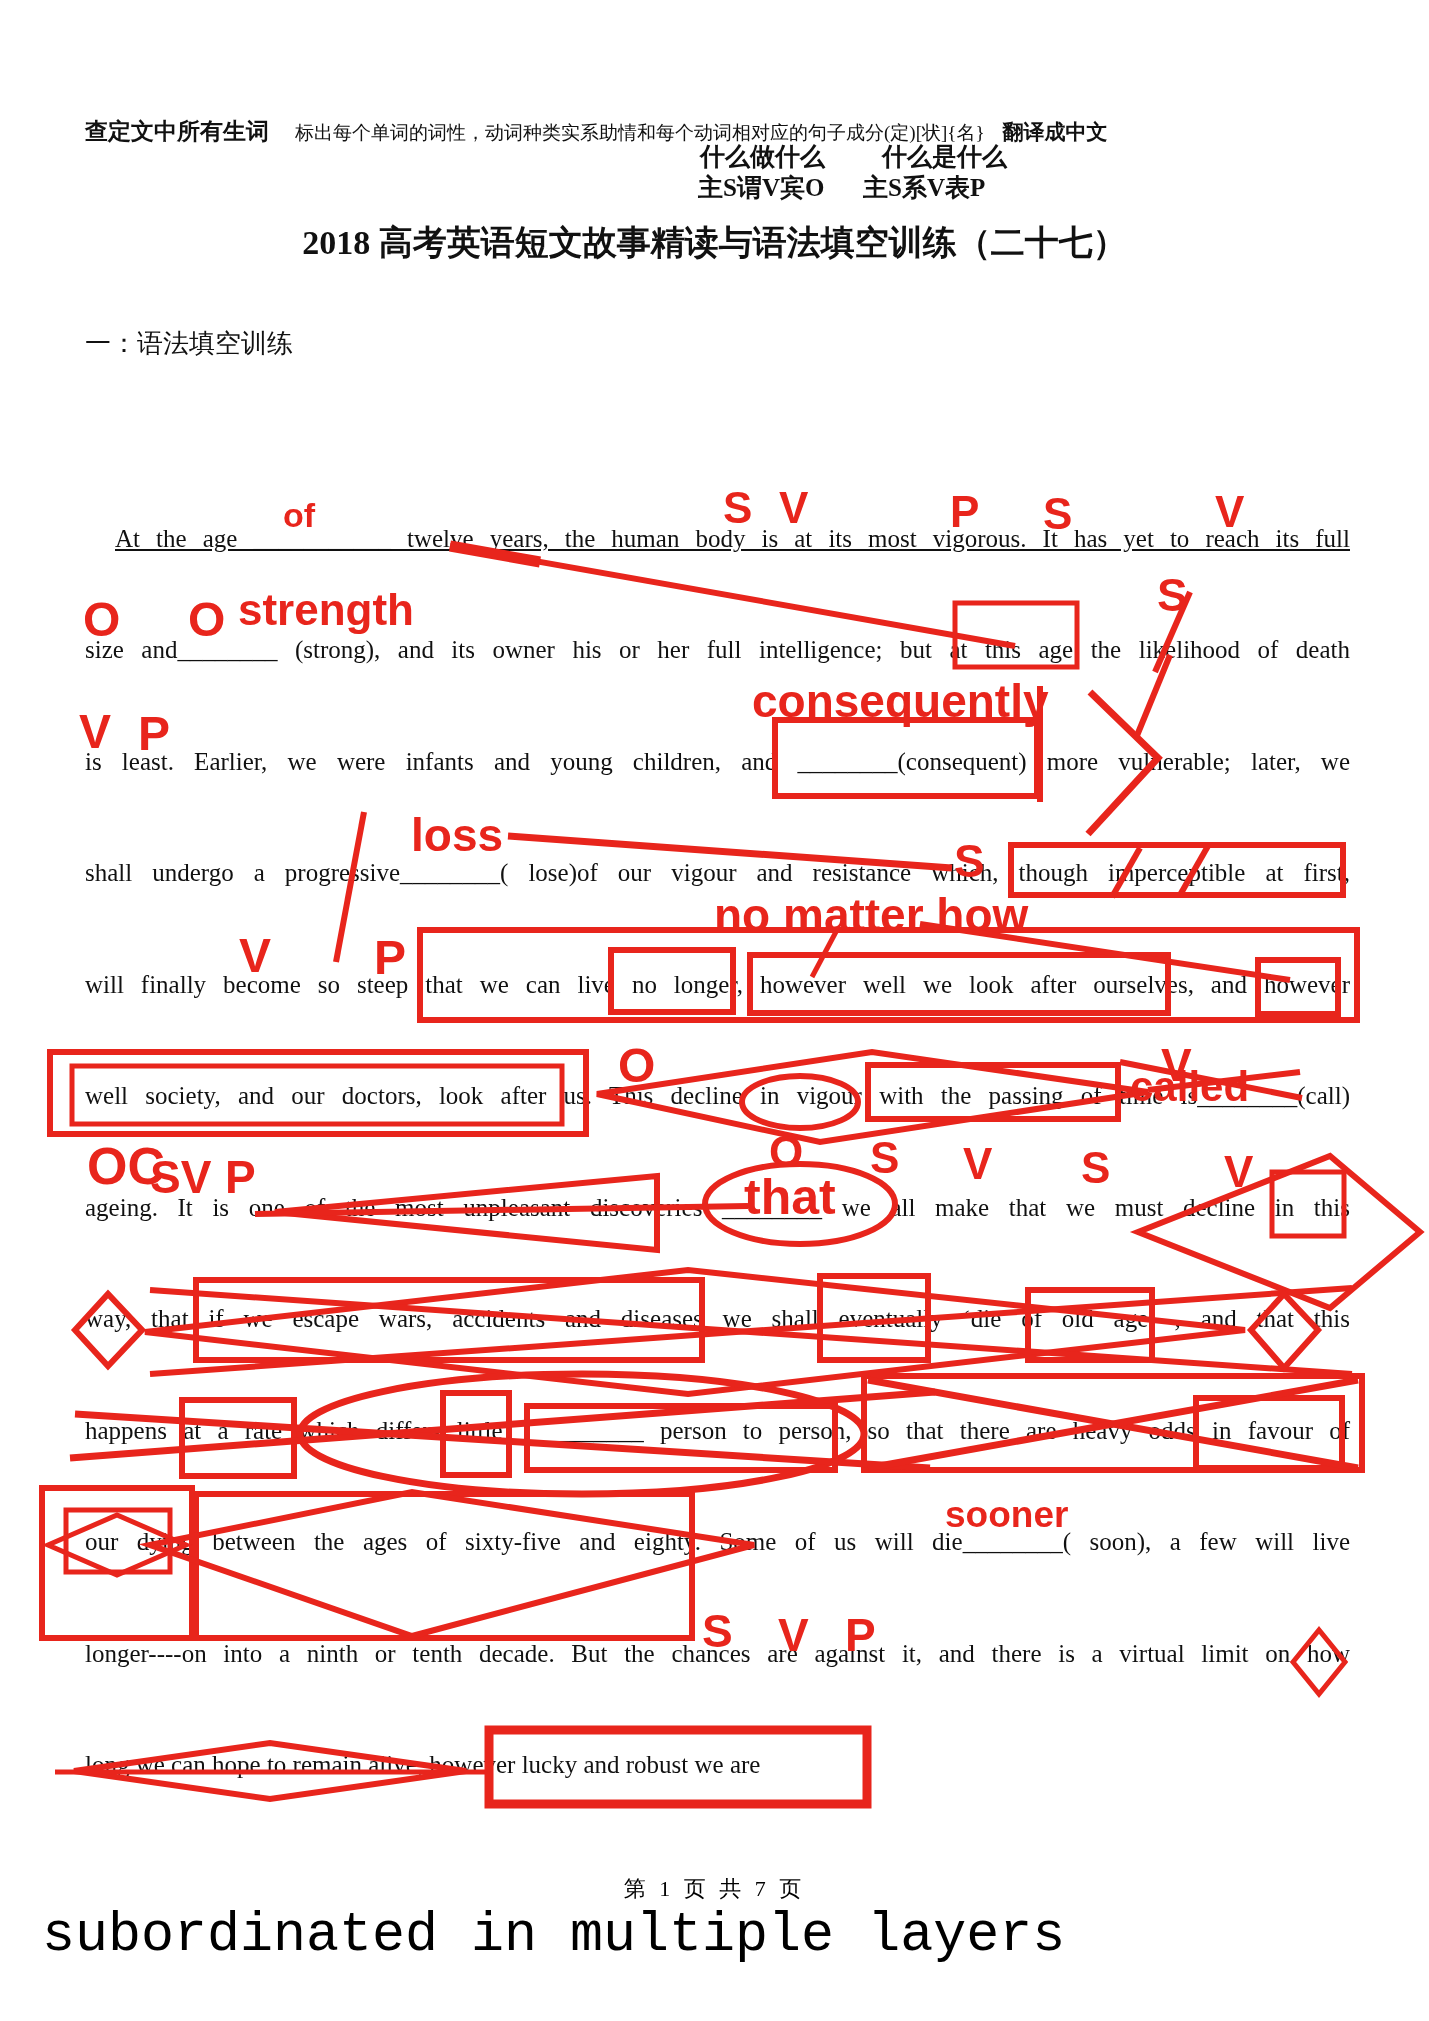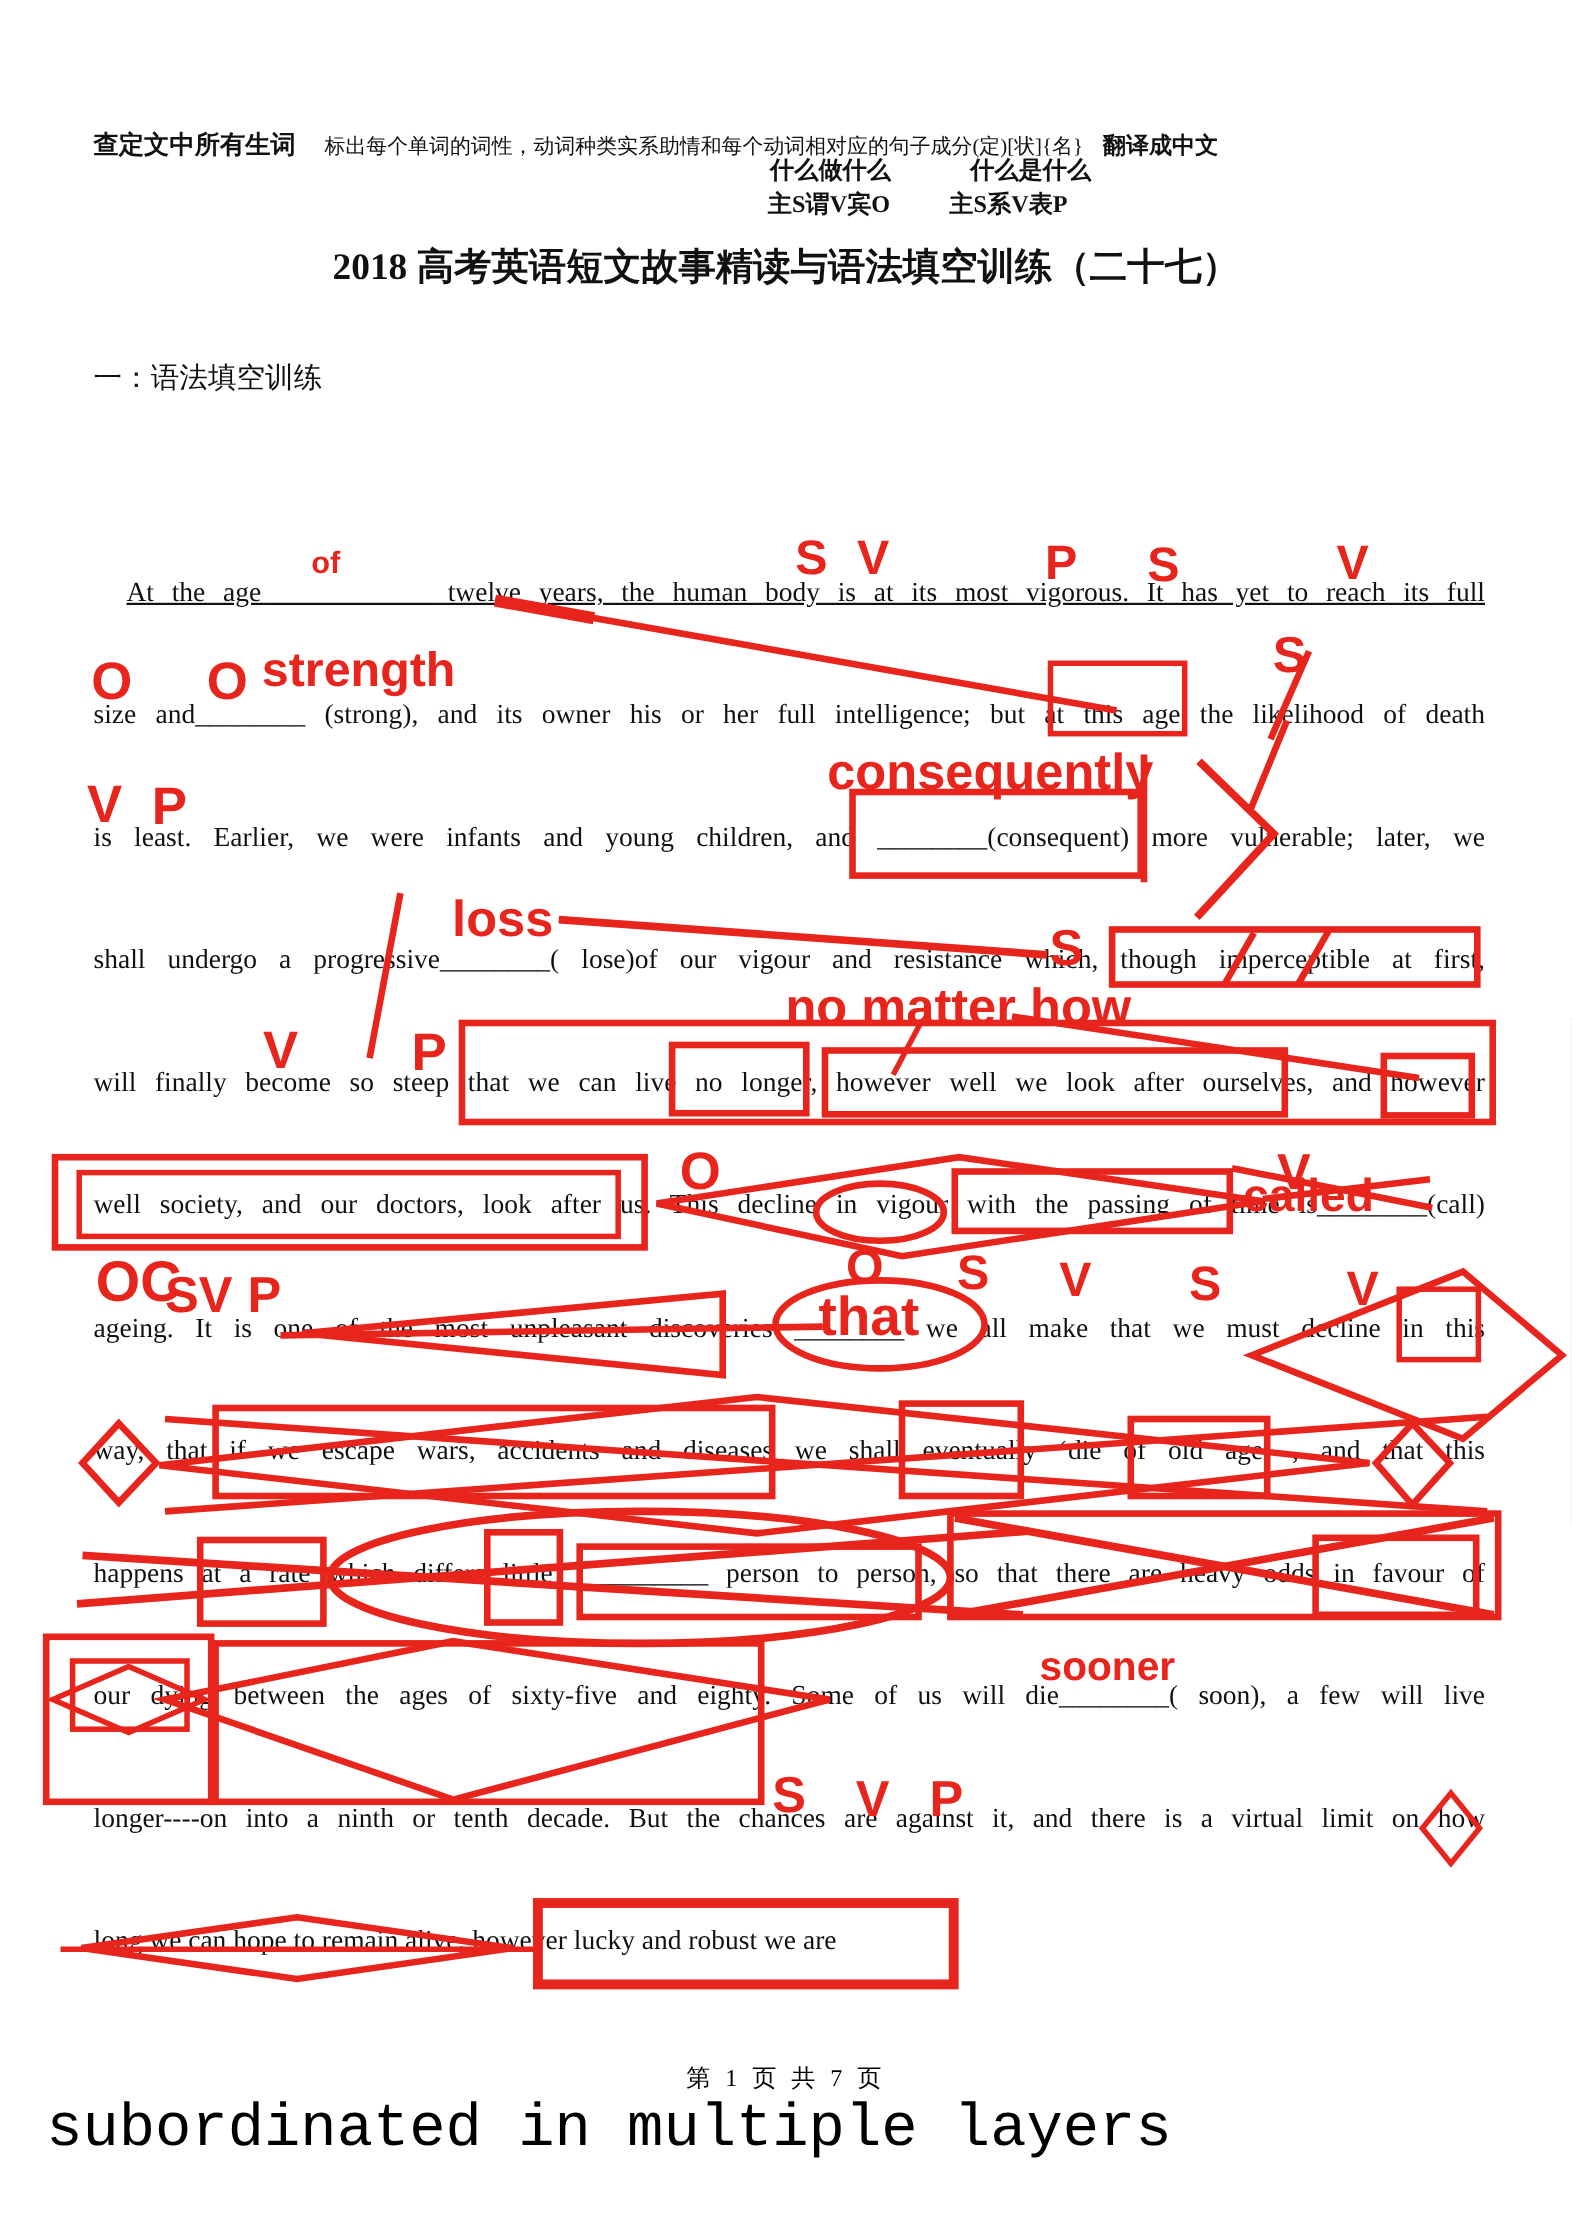--- a/index.html
+++ b/index.html
@@ -4,21 +4,21 @@
 <style>
   html,body{margin:0;padding:0;background:#888;}
   #page{position:relative;width:1429px;height:2021px;background:#ffffff;overflow:hidden;
         font-family:"Liberation Serif",serif;color:#111;}
   .abs{position:absolute;}
   
   .hdr-line{white-space:nowrap;}
   .hdr-b1{font-weight:bold;font-size:23px;font-family:"Liberation Serif",serif;}
   .hdr-n1{font-size:19px;margin-left:26px;}
   .hdr-b2{font-weight:bold;font-size:21px;margin-left:18px;}
-  .hdr-sub{font-weight:bold;font-size:22px;white-space:nowrap;}
+  .hdr-sub{font-weight:bold;font-size:25px;white-space:nowrap;}
   
   .doc-title{width:100%;text-align:center;font-weight:bold;font-size:34px;}
   .section-title{font-size:26px;}
   .passage-title{width:100%;text-align:center;font-size:25px;}
   .passage-title .en{font-weight:bold;}
   
   .pline{left:85px;width:1265px;font-size:25px;white-space:nowrap;
          text-align:justify;text-align-last:justify;}
   .pline.first{text-indent:30px;text-decoration:underline;}
   .pline.last{text-align-last:left;}
@@ -146,21 +146,21 @@
       <polygon points="1293,1662 1319,1630 1345,1662 1319,1694" stroke-width="5"></polygon>
     </g>
     <g>
       <polygon points="74,1771 270,1743 466,1771 270,1799" stroke-width="6"></polygon>
       <line x1="55" y1="1772" x2="485" y2="1772" stroke-width="5"></line>
       <rect x="489" y="1730" width="378" height="74" stroke-width="9"></rect>
     </g>
   </svg>
 
   <div id="annotation-labels" class="abs" style="left:0;top:0;">
-      <span class="red-label" style="left: 283px; top: 498px; font-size: 28px;">of</span>
+      <span class="red-label" style="left: 283px; top: 498px; font-size: 34px;">of</span>
       <span class="red-label" style="left: 723px; top: 486px; font-size: 44px;">S</span>
       <span class="red-label" style="left: 779px; top: 486px; font-size: 44px;">V</span>
       <span class="red-label" style="left: 950px; top: 490px; font-size: 44px;">P</span>
       <span class="red-label" style="left: 1043px; top: 492px; font-size: 44px;">S</span>
       <span class="red-label" style="left: 1215px; top: 490px; font-size: 44px;">V</span>
       <span class="red-label" style="left: 83px; top: 596px; font-size: 48px;">O</span>
       <span class="red-label" style="left: 188px; top: 596px; font-size: 48px;">O</span>
       <span class="red-label" style="left: 238px; top: 588px; font-size: 44px;">strength</span>
       <span class="red-label" style="left: 1157px; top: 572px; font-size: 46px;">S</span>
       <span class="red-label" style="left: 79px; top: 708px; font-size: 48px;">V</span>

